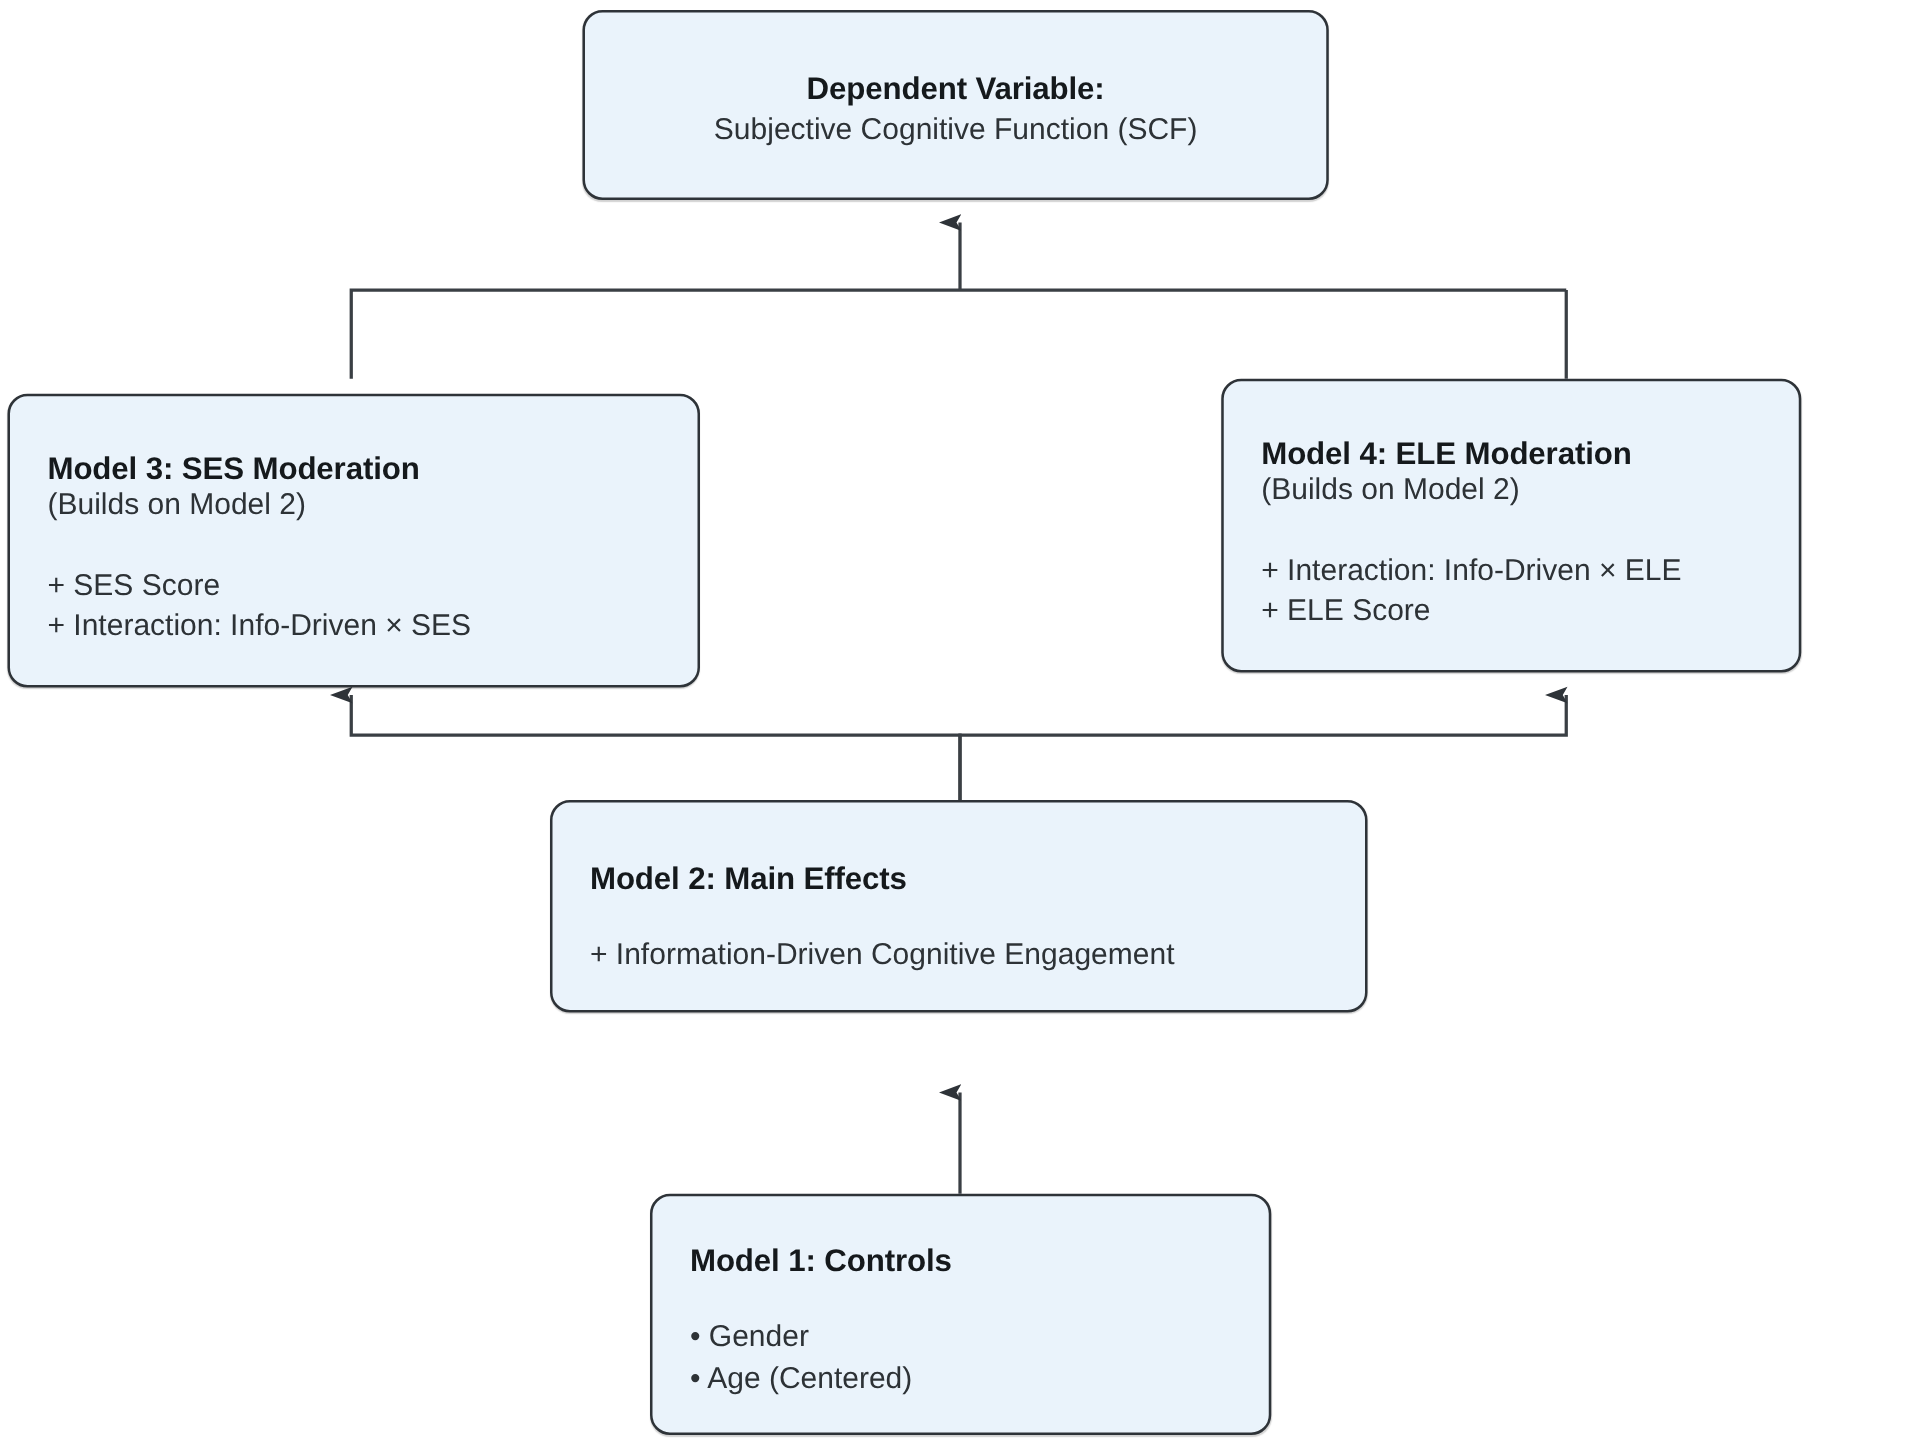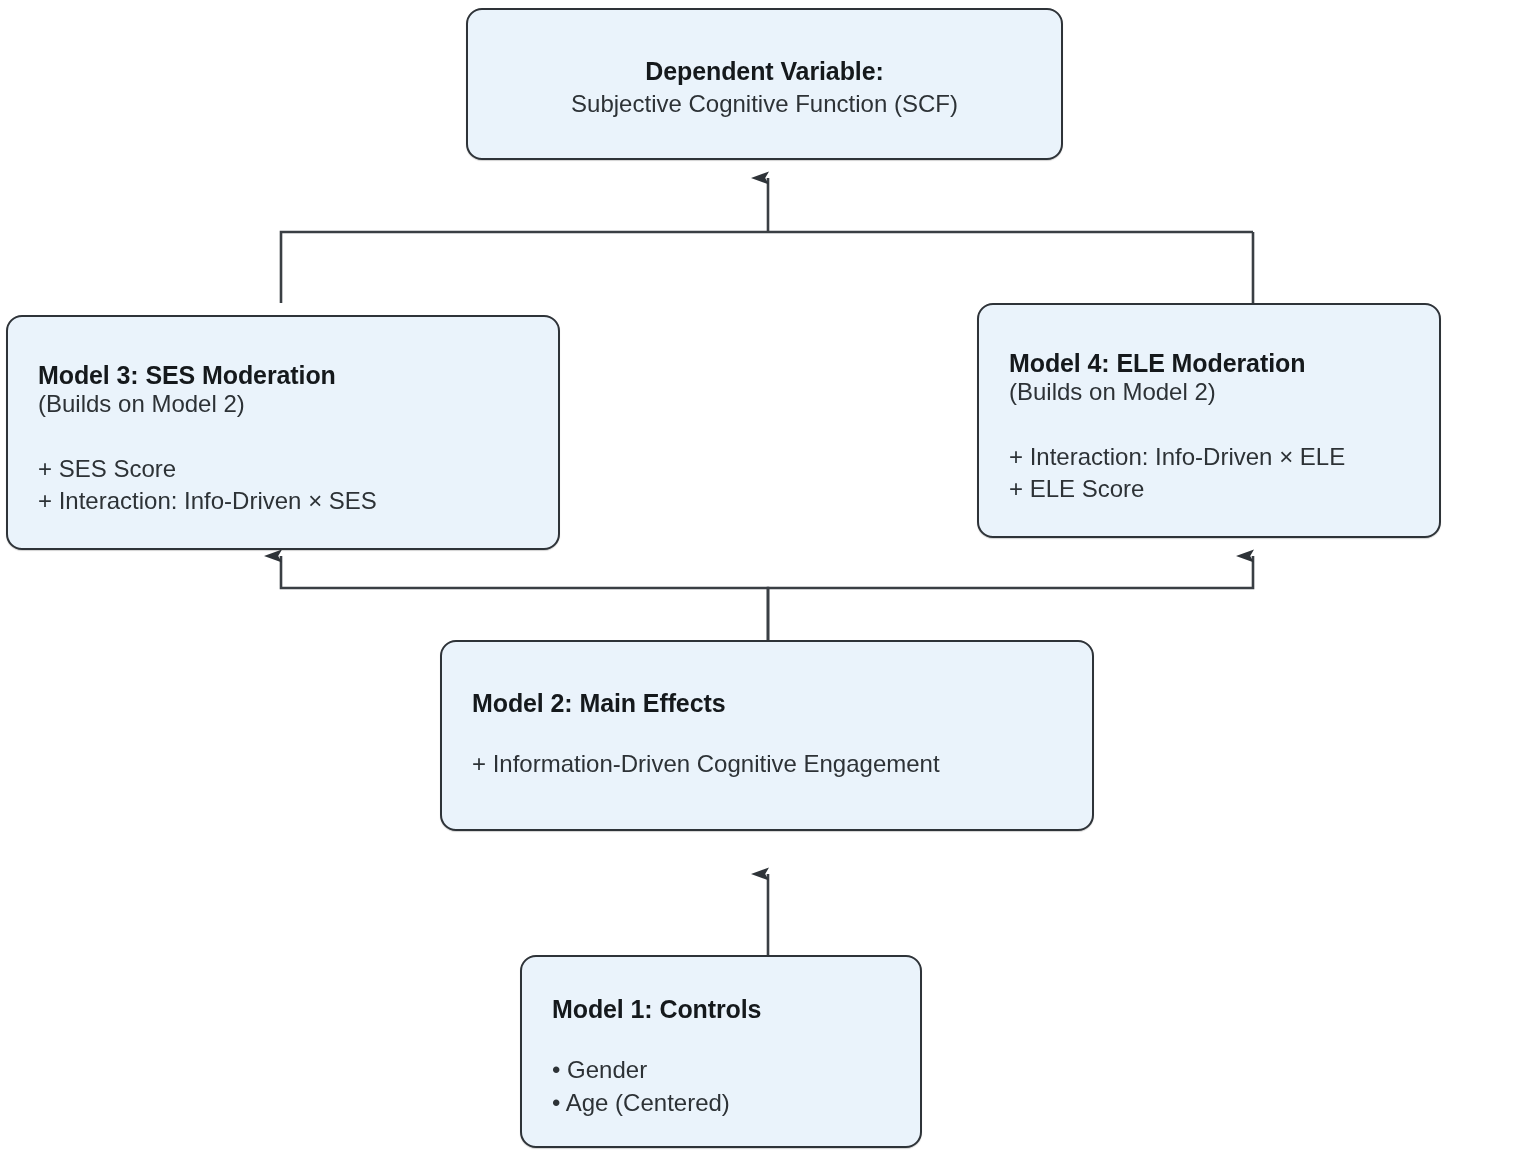--- a/index.html
+++ b/index.html
@@ -95,29 +95,29 @@
     width: 464px;
     height: 235px;
   }
   #node-m4 .node-inner { top: 44px; }
 
   
   #node-m2 {
     left: 440px;
     top: 640px;
     width: 654px;
-    height: 191px;
+    height: 170px;
   }
   #node-m2 .node-inner { top: 47px; }
 
   
   #node-m1 {
     left: 520px;
     top: 955px;
-    width: 402px;
+    width: 497px;
     height: 193px;
   }
   #node-m1 .node-inner { top: 38px; }
 
   .gap-sm { height: 30px; }
   .gap-md { height: 34px; }
 
   
   #links {
     position: absolute;

